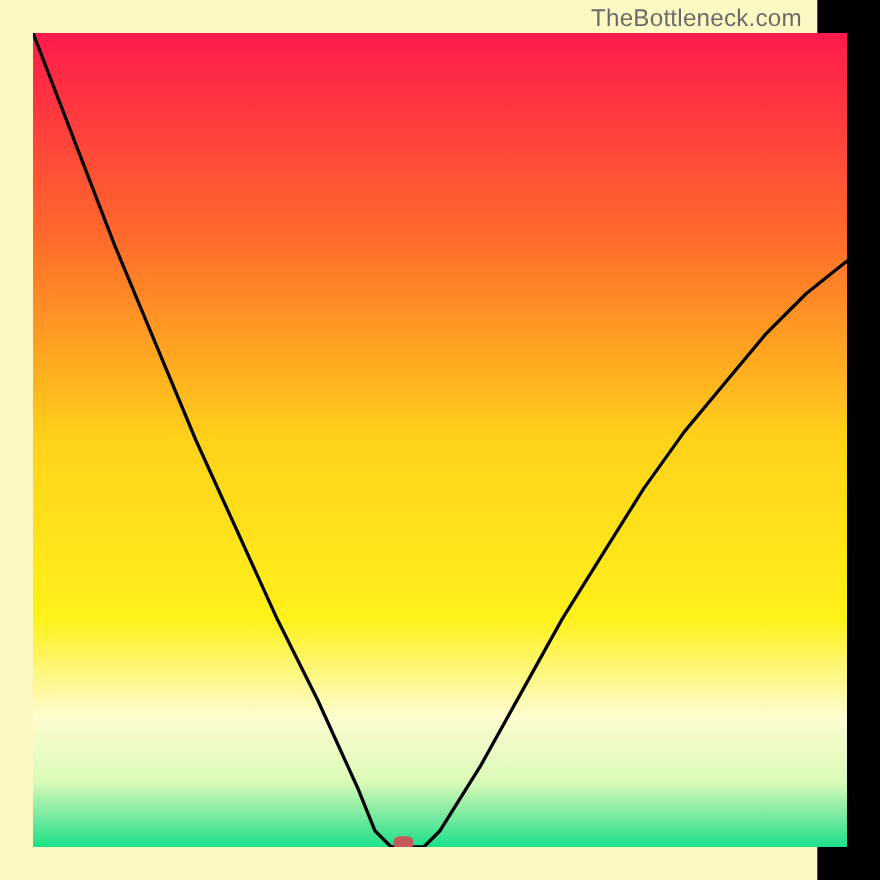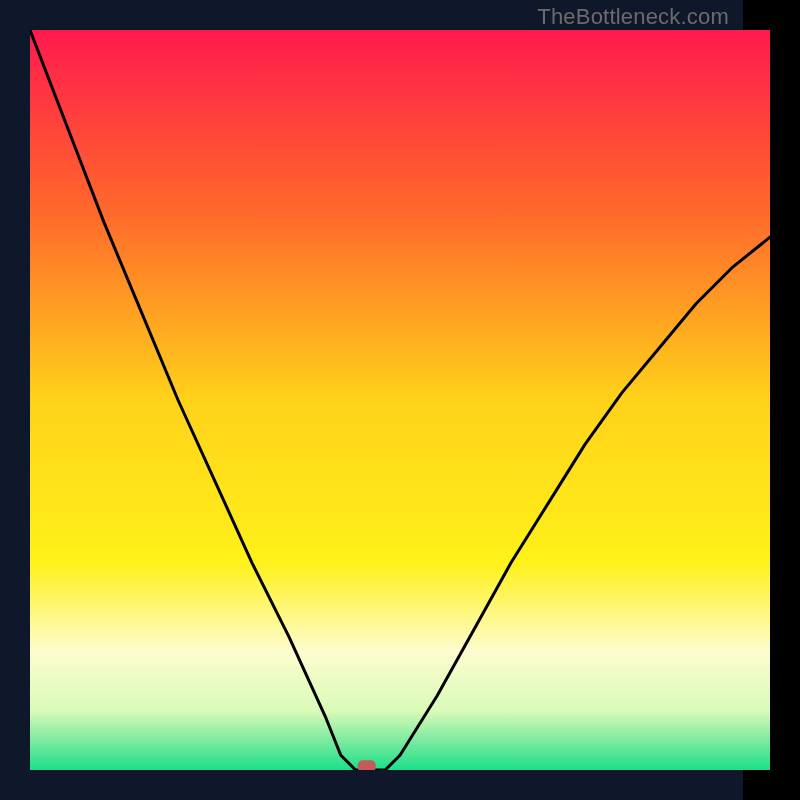--- a/index.html
+++ b/index.html
@@ -8,21 +8,21 @@
     width: 800px;
     height: 800px;
     background: #000;
     font-family: Arial, Helvetica, sans-serif;
     overflow: hidden;
   }
   .frame {
     position: relative;
     width: 743px;
     height: 800px;
-    background: #0f172a;
+    background: #fef9c3;
   }
   .watermark {
     position: absolute;
     top: 4px;
     right: 14px;
     color: #6b6b6b;
     font-size: 22px;
     font-weight: 500;
     letter-spacing: 0.2px;
     user-select: none;

